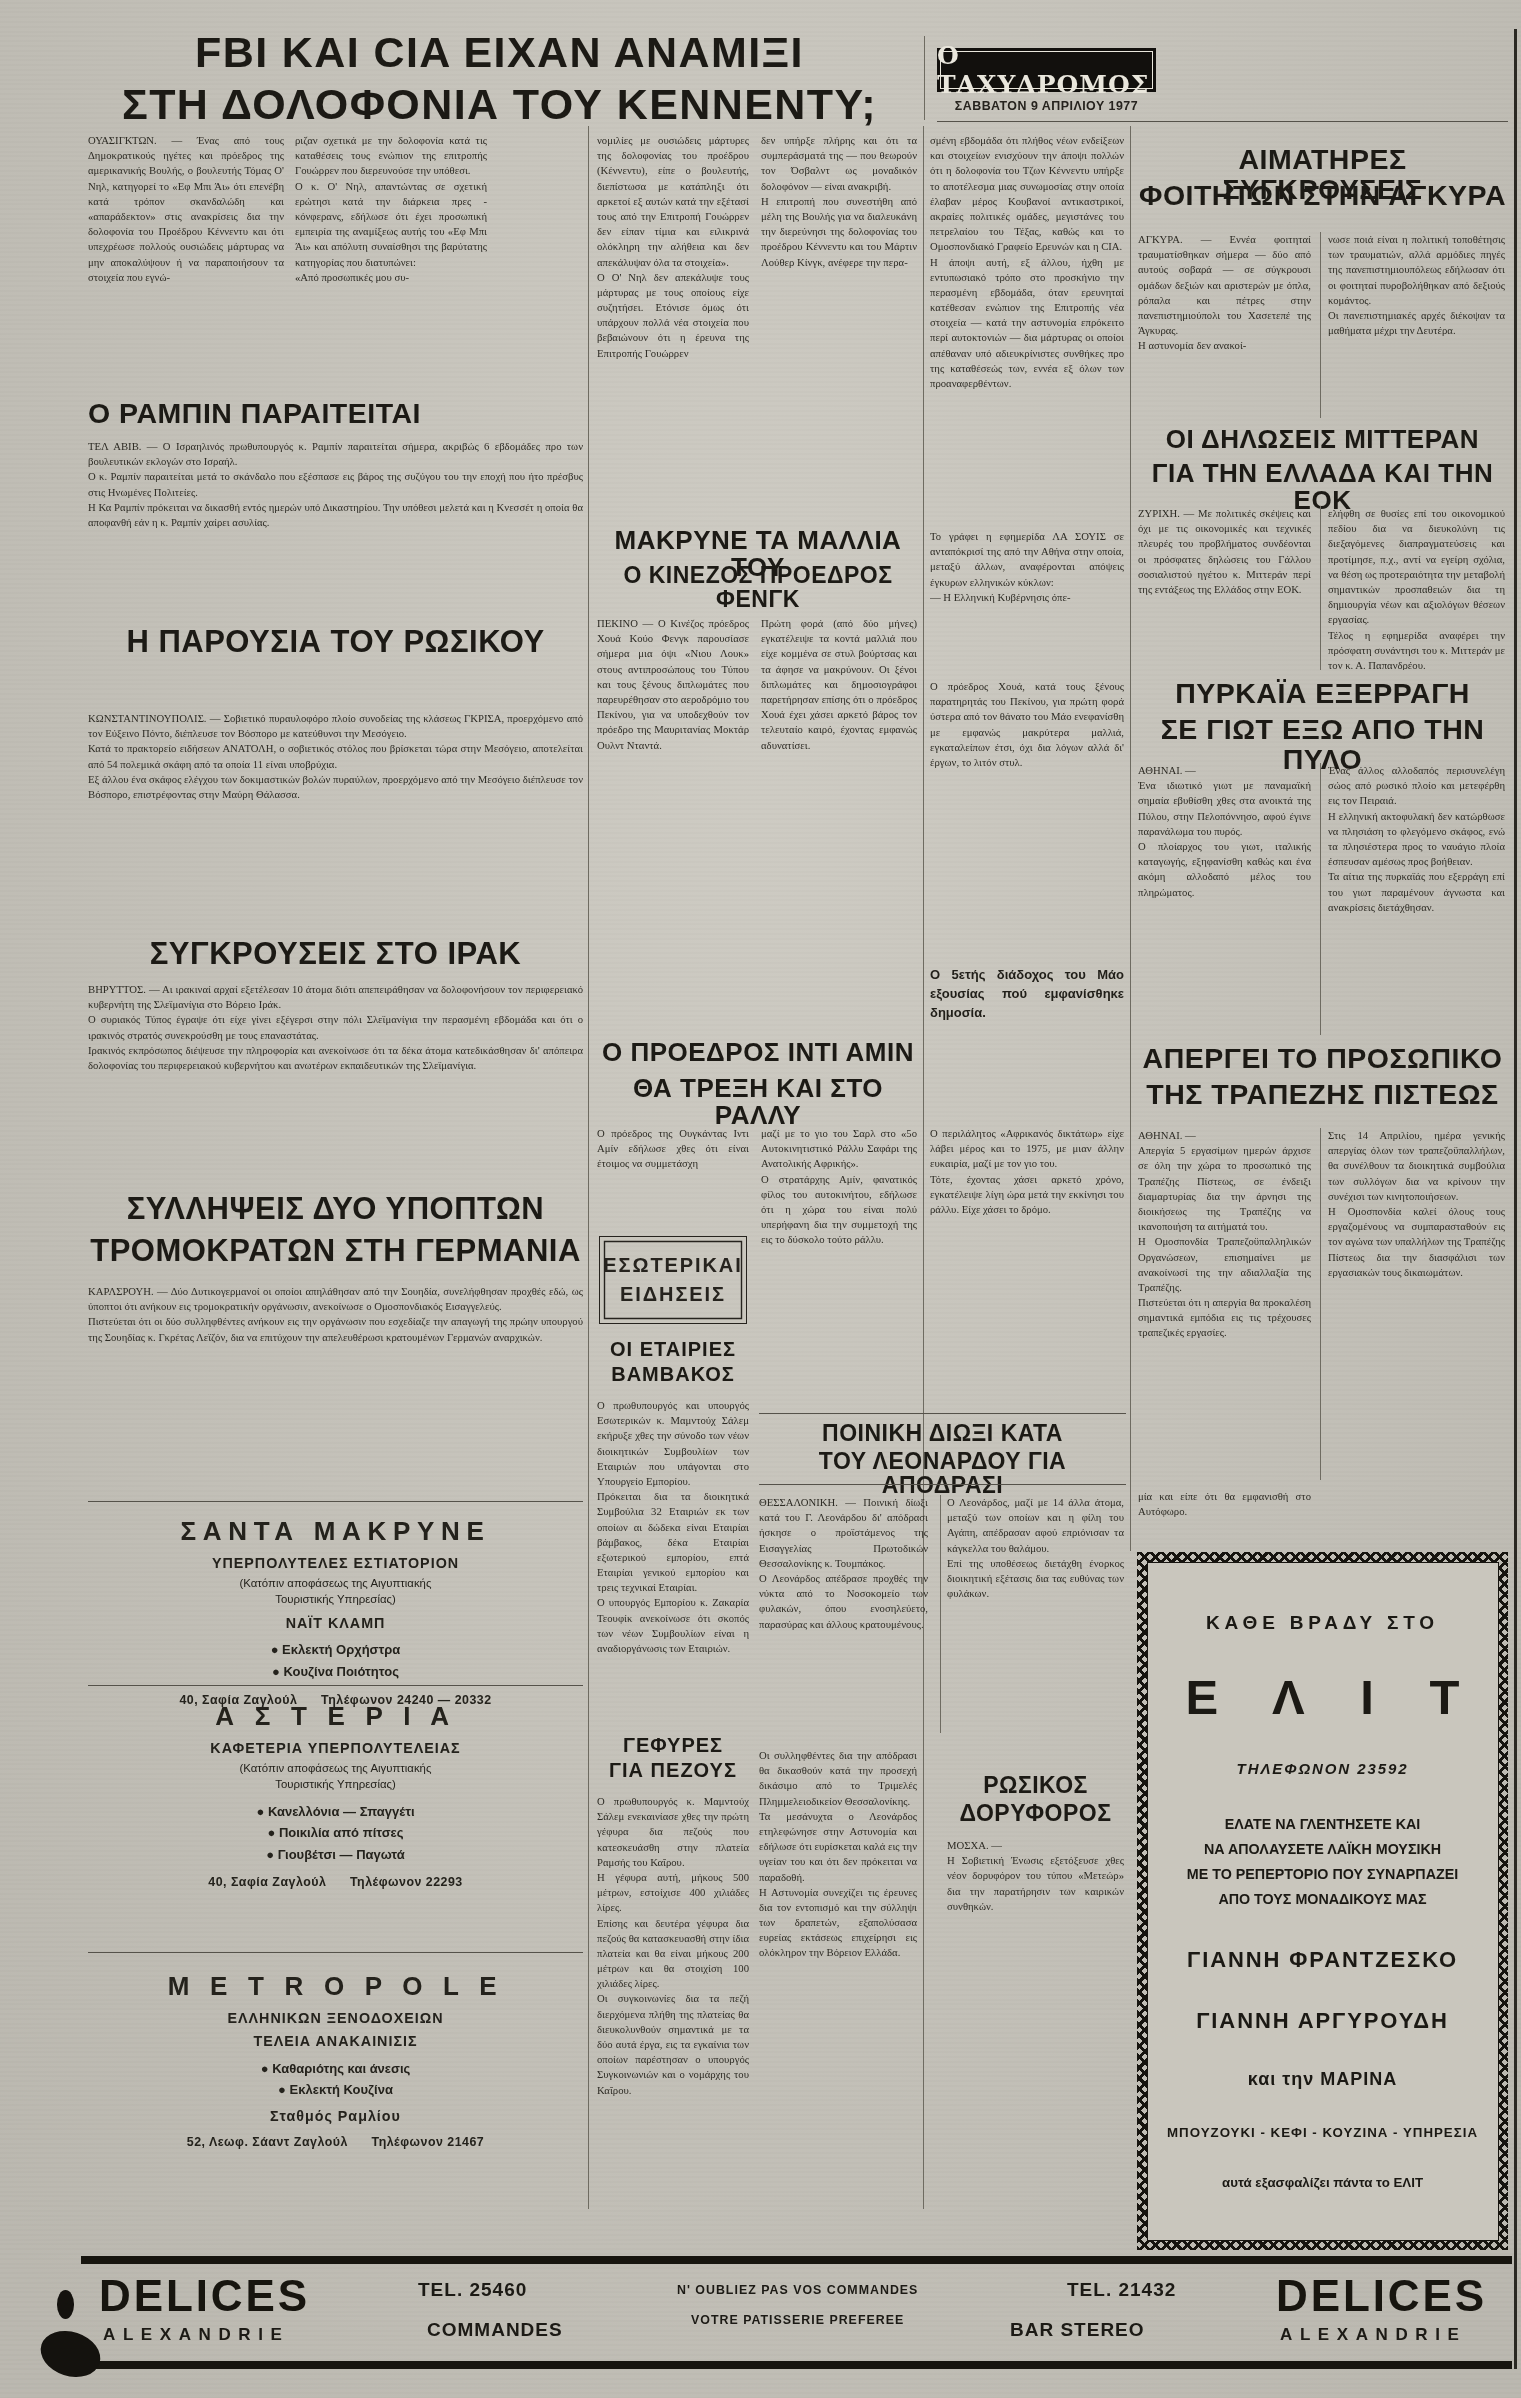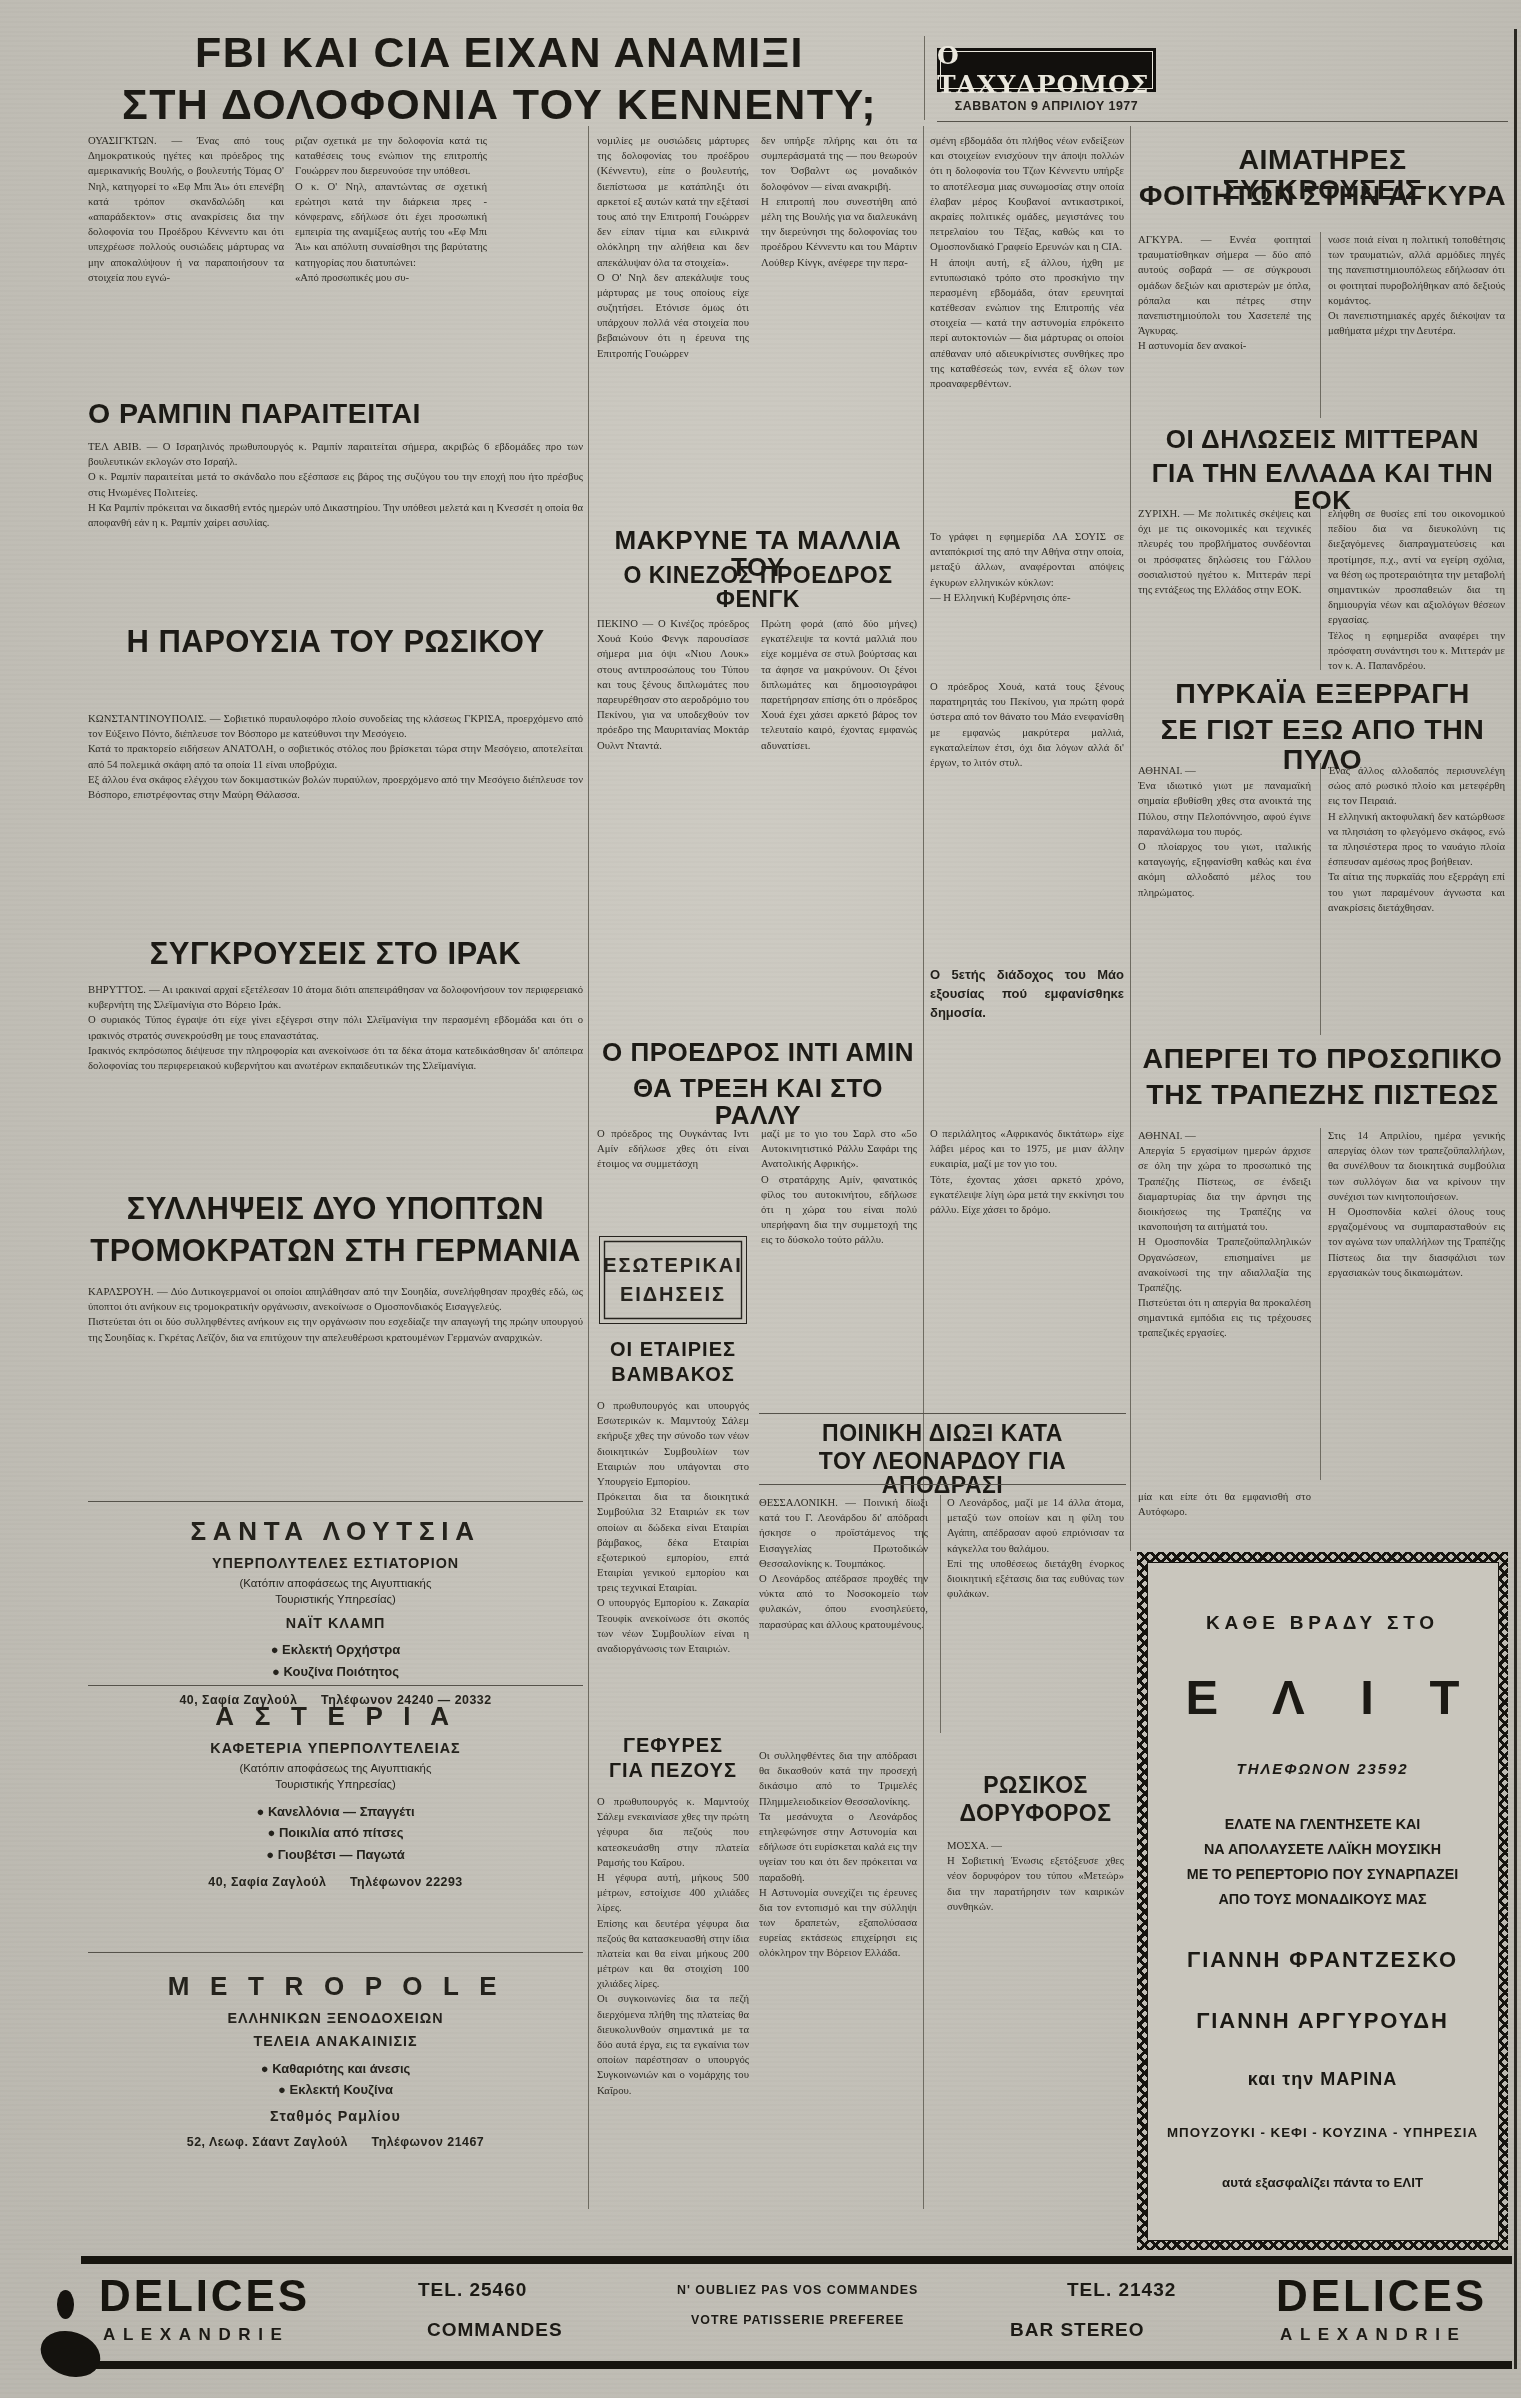--- a/index.html
+++ b/index.html
@@ -106,21 +106,21 @@
 Ο συριακός Τύπος έγραψε ότι είχε γίνει εξέγερσι στην πόλι Σλεϊμανίγια την περασμένη εβδομάδα και ότι ο ιρακινός στρατός συνεκρούσθη με τους επαναστάτας.
 Ιρακινός εκπρόσωπος διέψευσε την πληροφορία και ανεκοίνωσε ότι τα δέκα άτομα κατεδικάσθησαν δι' απόπειρα δολοφονίας του περιφερειακού κυβερνήτου και ανωτέρων εκπαιδευτικών της Σλεϊμανίγια.</div>
 
   <div class="abs hl hl-34" style="left:88px;top:1193px;width:495px;">ΣΥΛΛΗΨΕΙΣ ΔΥΟ ΥΠΟΠΤΩΝ</div>
   <div class="abs hl hl-34" style="left:88px;top:1235px;width:495px;">ΤΡΟΜΟΚΡΑΤΩΝ ΣΤΗ ΓΕΡΜΑΝΙΑ</div>
   <div class="abs body-txt" style="left:88px;top:1284px;width:495px;height:204px;">ΚΑΡΛΣΡΟΥΗ. — Δύο Δυτικογερμανοί οι οποίοι απηλάθησαν από την Σουηδία, συνελήφθησαν προχθές εδώ, ως ύποπτοι ότι ανήκουν εις τρομοκρατικήν οργάνωσιν, ανεκοίνωσε ο Ομοσπονδιακός Εισαγγελεύς.
 Πιστεύεται ότι οι δύο συλληφθέντες ανήκουν εις την οργάνωσιν που εσχεδίαζε την απαγωγή της πρώην υπουργού της Σουηδίας κ. Γκρέτας Λεϊζόν, δια να επιτύχουν την απελευθέρωσι κρατουμένων Γερμανών αναρχικών.</div>
 
   <div class="abs hrule" style="left:88px;top:1501px;width:495px;"></div>
   <div class="abs adcenter" style="left:88px;top:1516px;width:495px;">
-    <div class="ad-title">ΣΑΝΤΑ  ΛΟΥΤΣΙΑ</div>
+    <div class="ad-title">ΣΑΝΤΑ  ΜΑΚΡΥΝΕ</div>
     <div class="ad-sub">ΥΠΕΡΠΟΛΥΤΕΛΕΣ ΕΣΤΙΑΤΟΡΙΟΝ</div>
     <div class="ad-small">(Κατόπιν αποφάσεως της Αιγυπτιακής
 Τουριστικής Υπηρεσίας)</div>
     <div class="ad-sub">ΝΑΪΤ ΚΛΑΜΠ</div>
     <div class="ad-bullets">● Εκλεκτή Ορχήστρα
 ● Κουζίνα Ποιότητος</div>
     <div class="ad-contact">40, Σαφία Ζαγλούλ      Τηλέφωνον 24240 — 20332</div>
   </div>
   <div class="abs hrule" style="left:88px;top:1685px;width:495px;"></div>
   <div class="abs adcenter" style="left:88px;top:1701px;width:495px;">

